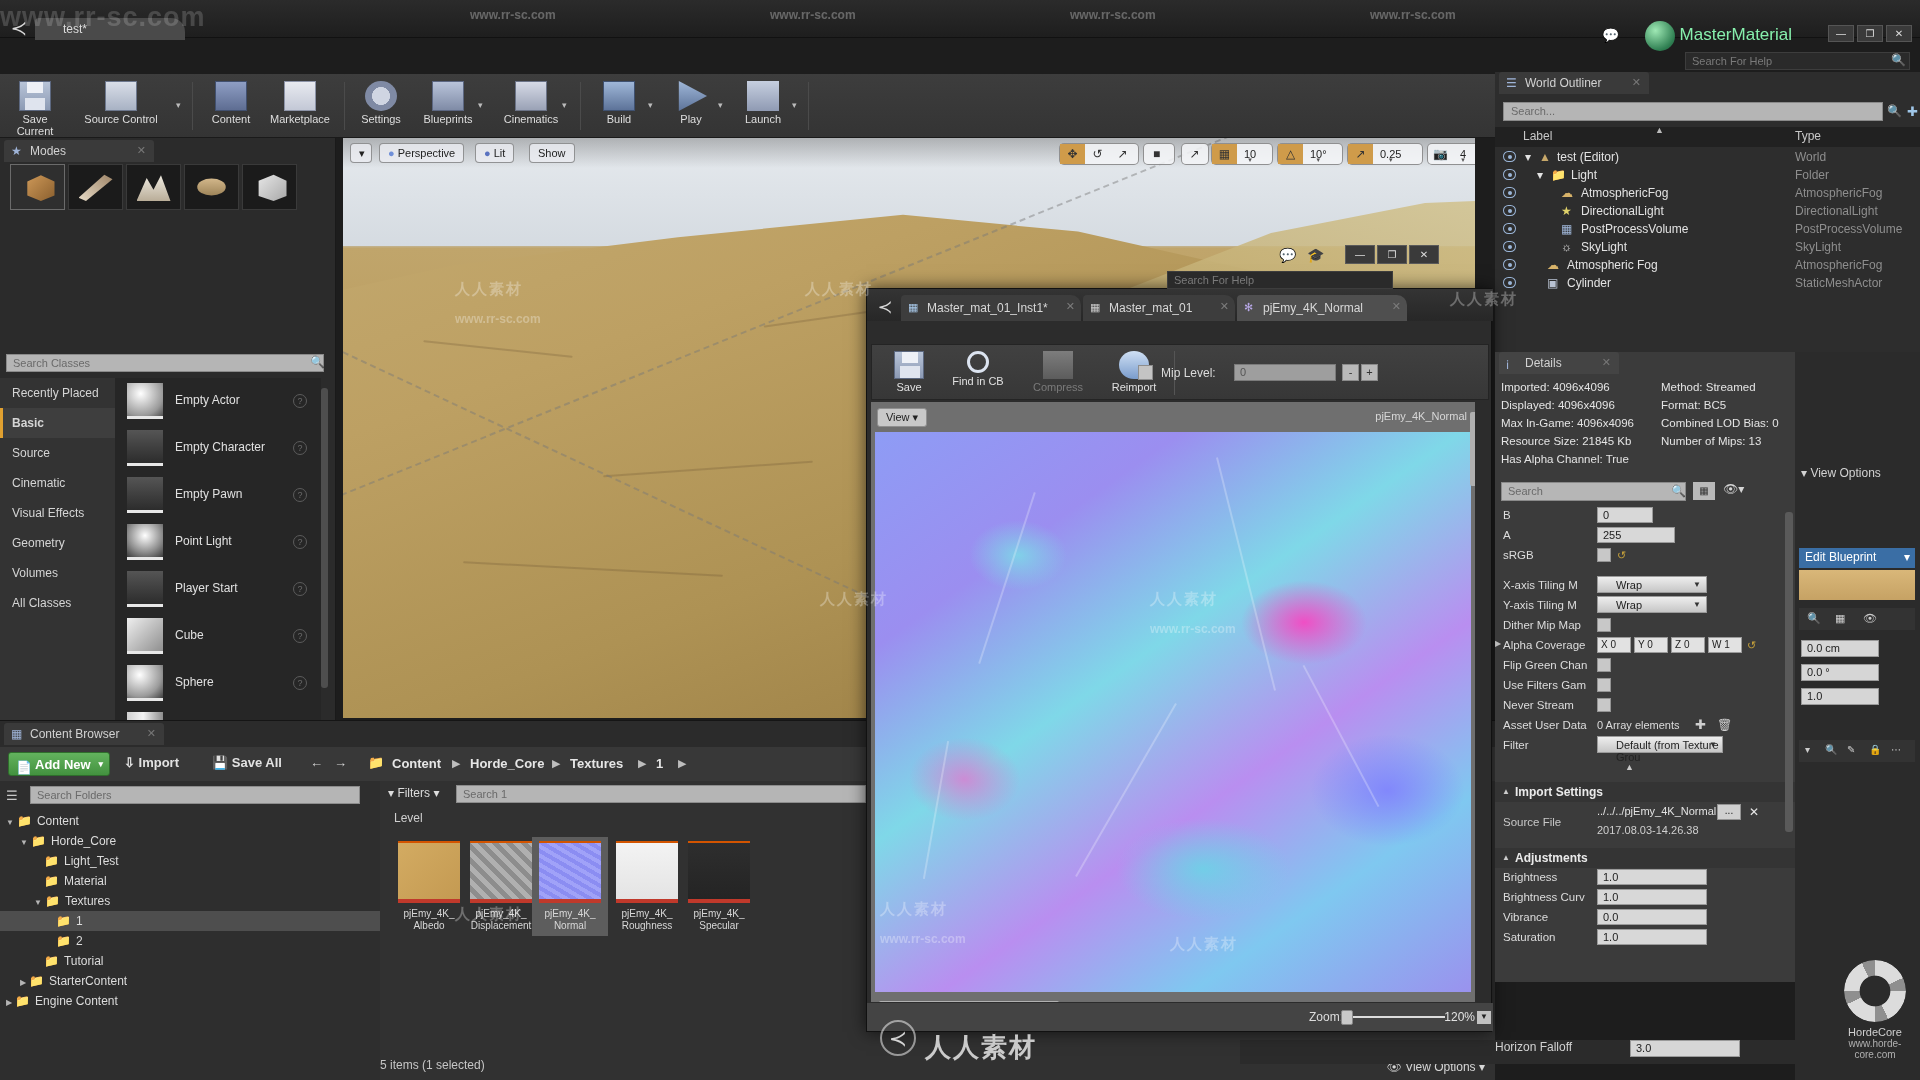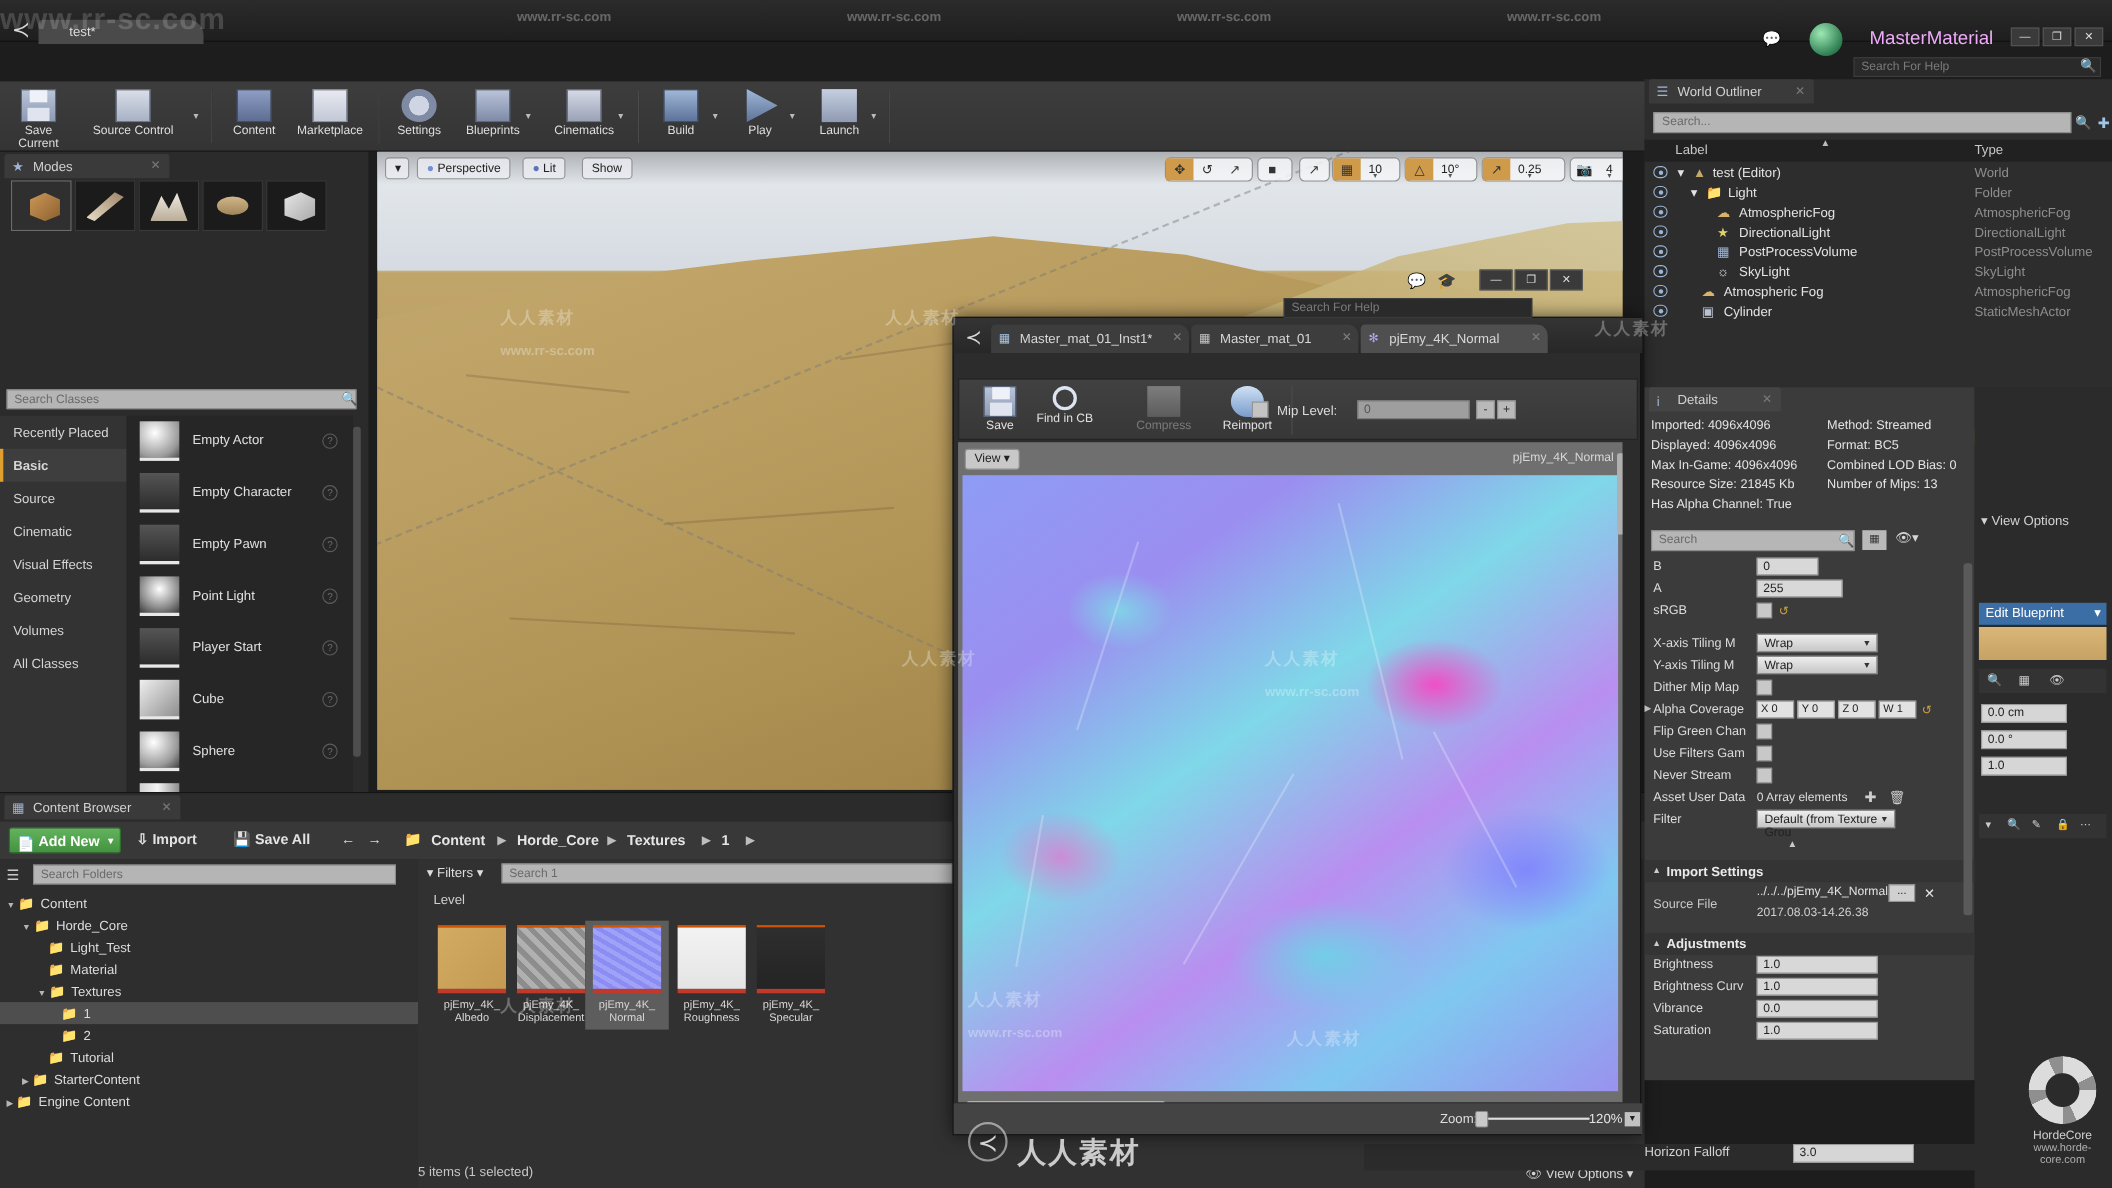--- a/index.html
+++ b/index.html
@@ -15,21 +15,21 @@
   .wm-cn { font-size:15px; color:rgba(255,255,255,0.30); letter-spacing:2px;}
 
   
   .titlebar { position:absolute; left:0; top:0; width:1920px; height:38px;
      background:linear-gradient(#2b2b2b,#1e1e1e); border-bottom:1px solid #111; }
   .tab-main { position:absolute; left:35px; top:18px; width:150px; height:22px;
      background:#4a4a4a; border-radius:4px 14px 0 0; color:#ddd; font-size:12px;
      padding:4px 0 0 28px; }
   .ue-logo { position:absolute; left:6px; top:18px; width:26px; height:22px;
      color:#d8d8d8; font-size:20px; text-align:center; line-height:20px; font-family:"Liberation Serif", serif; }
-  .app-title { position:absolute; right:108px; top:25px; font-size:17px; color:#f0abfc; }
+  .app-title { position:absolute; right:128px; top:25px; font-size:17px; color:#86efac; }
   .win-btns { position:absolute; right:8px; top:25px; display:flex; gap:3px; }
   .win-btn { width:26px; height:17px; background:#3a3a3a; border:1px solid #555; color:#ddd;
      font-size:10px; text-align:center; line-height:15px; }
   .title-sphere { position:absolute; right:245px; top:21px; width:30px; height:30px; border-radius:50%;
      background:radial-gradient(circle at 35% 32%, #9ee8b4, #2f7f52 70%, #1d5134); }
   .help-search { position:absolute; right:10px; top:52px; width:225px; height:18px;
      background:#2a2a2a; border:1px solid #3d3d3d; color:#7a7a7a; font-size:11px; padding:2px 18px 0 6px; }
   .help-mag { position:absolute; right:14px; top:53px; color:#9a9a9a; font-size:12px; }
 
   .menubar { position:absolute; left:0; top:52px; width:1500px; height:22px; background:#1f1f1f; }
@@ -204,21 +204,21 @@
   .td-tab { position:absolute; left:4px; top:0; }
   .td-info { position:absolute; left:6px; top:26px; width:292px; font-size:11.5px; color:#e4e4e4; line-height:18px; }
   .td-info .col2 { position:absolute; left:160px; }
   .td-search { position:absolute; left:6px; top:130px; width:185px; height:19px; background:#b6b6b6;
      border:1px solid #8a8a8a; color:#6a6a6a; font-size:11px; padding:2px 0 0 6px; }
   .prow { position:relative; height:20px; font-size:11.5px; color:#dcdcdc; }
   .plbl { position:absolute; left:8px; top:3px; }
   .pfield { position:absolute; left:102px; top:1px; height:16px; background:#d8d8d8; border:1px solid #9a9a9a;
      color:#222; font-size:11px; padding:1px 0 0 5px; }
   .pcombo { position:absolute; left:102px; top:0; height:17px; width:110px;
-     background:linear-gradient(#eee,#c6c6c6); border:1px solid #9a9a9a; color:#222; font-size:11px; padding:2px 0 0 6px;}
+     background:linear-gradient(#eee,#c6c6c6); border:1px solid #9a9a9a; color:#222; font-size:11px; padding:2px 0 0 18px;}
   .pcombo:after { content:"▼"; position:absolute; right:5px; top:3px; font-size:8px; color:#333; }
   .pchk { position:absolute; left:102px; top:2px; width:14px; height:14px; background:#c8c8c8; border:1px solid #949494; }
   .preset { position:absolute; color:#c8a23a; font-size:11px; }
   .vec { position:absolute; top:1px; width:34px; height:16px; background:#e2e2e2; border:1px solid #9a9a9a;
      color:#222; font-size:10px; padding:1px 0 0 3px; }
   .sect { position:relative; height:20px; background:#343434; font-size:12px; color:#eaeaea;
      font-weight:bold; padding:3px 0 0 20px; }
   .sect:before { content:"▲"; position:absolute; left:7px; top:5px; font-size:8px; color:#ccc; }
 
   
@@ -712,21 +712,21 @@
       <span>pjEmy_4K_Normal</span>
       <span class="tt-x">✕</span>
     </div>
 
 
     <div class="tex-tb">
       <div class="tex-tbi" style="left:4px">
         <i class="ic-floppy"></i>
         <span>Save</span>
       </div>
-      <div class="tex-tbi" style="left:60px;width:72px">
+      <div class="tex-tbi" style="left:70px;width:72px">
         <i style="border:3px solid #dce4f0;border-radius:50%;width:22px;height:22px"></i>
         <span>Find in CB</span>
       </div>
       <div class="tex-tbi dis" style="left:150px;width:72px">
         <i style="background:linear-gradient(#7d7d7d,#5c5c5c)"></i>
         <span>Compress</span>
       </div>
       <div class="tex-tbi" style="left:226px;width:72px">
         <i style="background:linear-gradient(#cfe0f4,#7a9ccc);border-radius:50% 50% 0 50%"></i>
         <span>Reimport</span>

